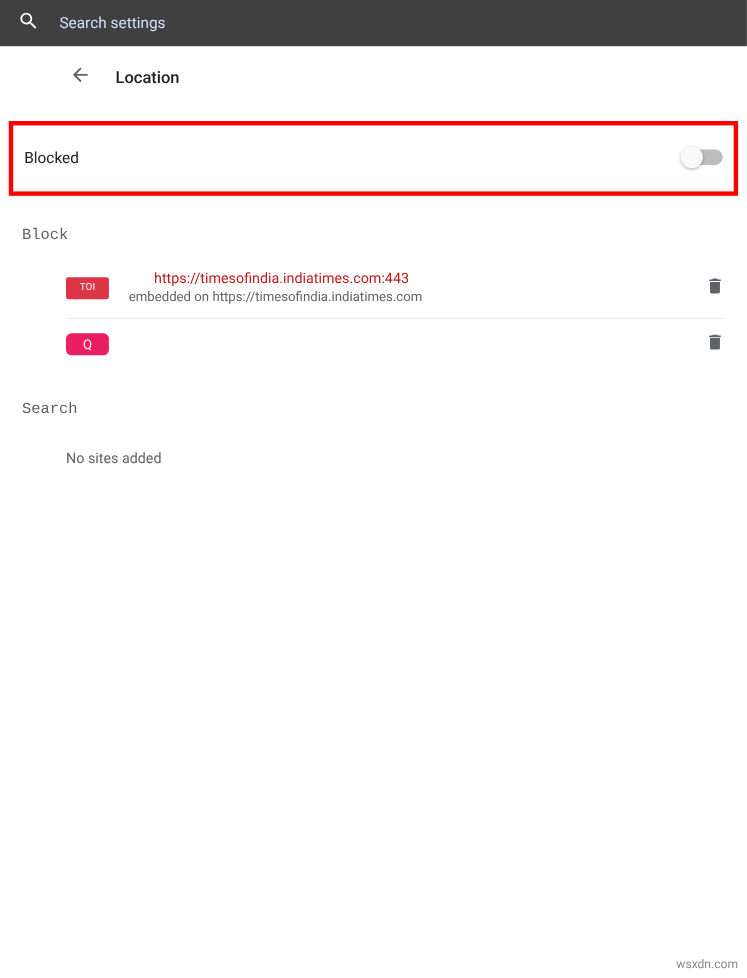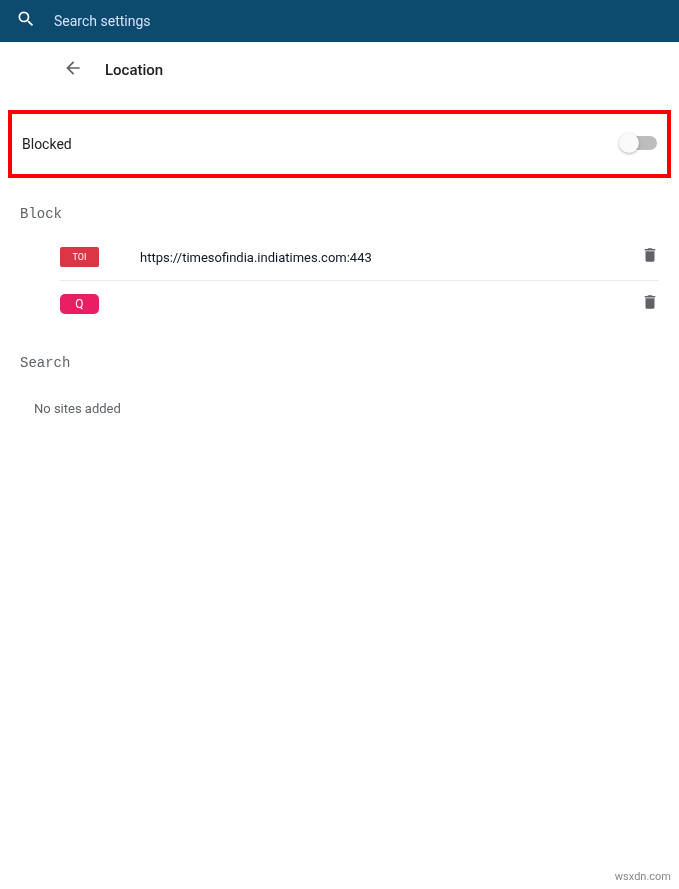--- a/index.html
+++ b/index.html
@@ -5,21 +5,21 @@
     * { margin: 0; padding: 0; box-sizing: border-box; }
     body {
       font-family: Roboto, 'Segoe UI', Arial, sans-serif;
       background: #fff;
       width: 679px;
       height: 889px;
       position: relative;
       color: #202124;
     }
     .header-bar {
-      background: #0c4a6e;
+      background: #404040;
       height: 42px;
       display: flex;
       align-items: center;
       padding: 0 16px;
       gap: 18px;
     }
     .search-icon svg { fill: #fff; width: 20px; height: 20px; }
     .search-placeholder {
       color: #d3e0fc;
       font-size: 14px;
@@ -93,27 +93,27 @@
       justify-content: center;
       font-size: 9px;
       color: #fff;
       font-weight: normal;
       border-radius: 2px;
       flex-shrink: 0;
     }
     .site-icon.toi { background: #dc3545; }
     .site-icon.tata { background: #e91e63; border-radius: 5px; font-size: 12px; }
     .site-text { flex: 1; }
-    .site-url { font-size: 13px; color: #0f172a; padding-left: 23px; }
+    .site-url { font-size: 13px; color: #b91c1c; padding-left: 23px; }
     .site-embedded { font-size: 12px; color: #5f6368; margin-top: 2px; }
     .delete-icon svg { fill: #5f6368; width: 18px; height: 18px; }
     .empty-text {
       font-size: 13px;
       color: #5f6368;
-      padding: 18px 0 0 34px;
+      padding: 18px 0 0 60px;
     }
     .watermark {
       position: absolute;
       bottom: 6px;
       right: 8px;
       font-size: 11px;
       color: #888;
       margin-top: 36px;
     }
   </style>
@@ -143,20 +143,21 @@
   <div class="toggle"></div>
 </div>
 
 <div class="section-label">Block</div>
 
 <div class="site-list">
   <div class="site-row">
     <div class="site-icon toi">TOI</div>
     <div class="site-text">
       <div class="site-url">https://timesofindia.indiatimes.com:443</div>
+      <div class="site-embedded">embedded on https://timesofindia.indiatimes.com</div>
     </div>
     <span class="delete-icon">
       <svg viewBox="0 0 24 24">
           <path d="M6 19c0 1.1.9 2 2 2h8c1.1 0 2-.9 2-2V7H6v12zM19 4h-3.5l-1-1h-5l-1 1H5v2h14V4z"></path>
         </svg>
     </span>
   </div>
   <div class="site-row">
     <div class="site-icon tata">Q</div>
     <div class="site-text">

